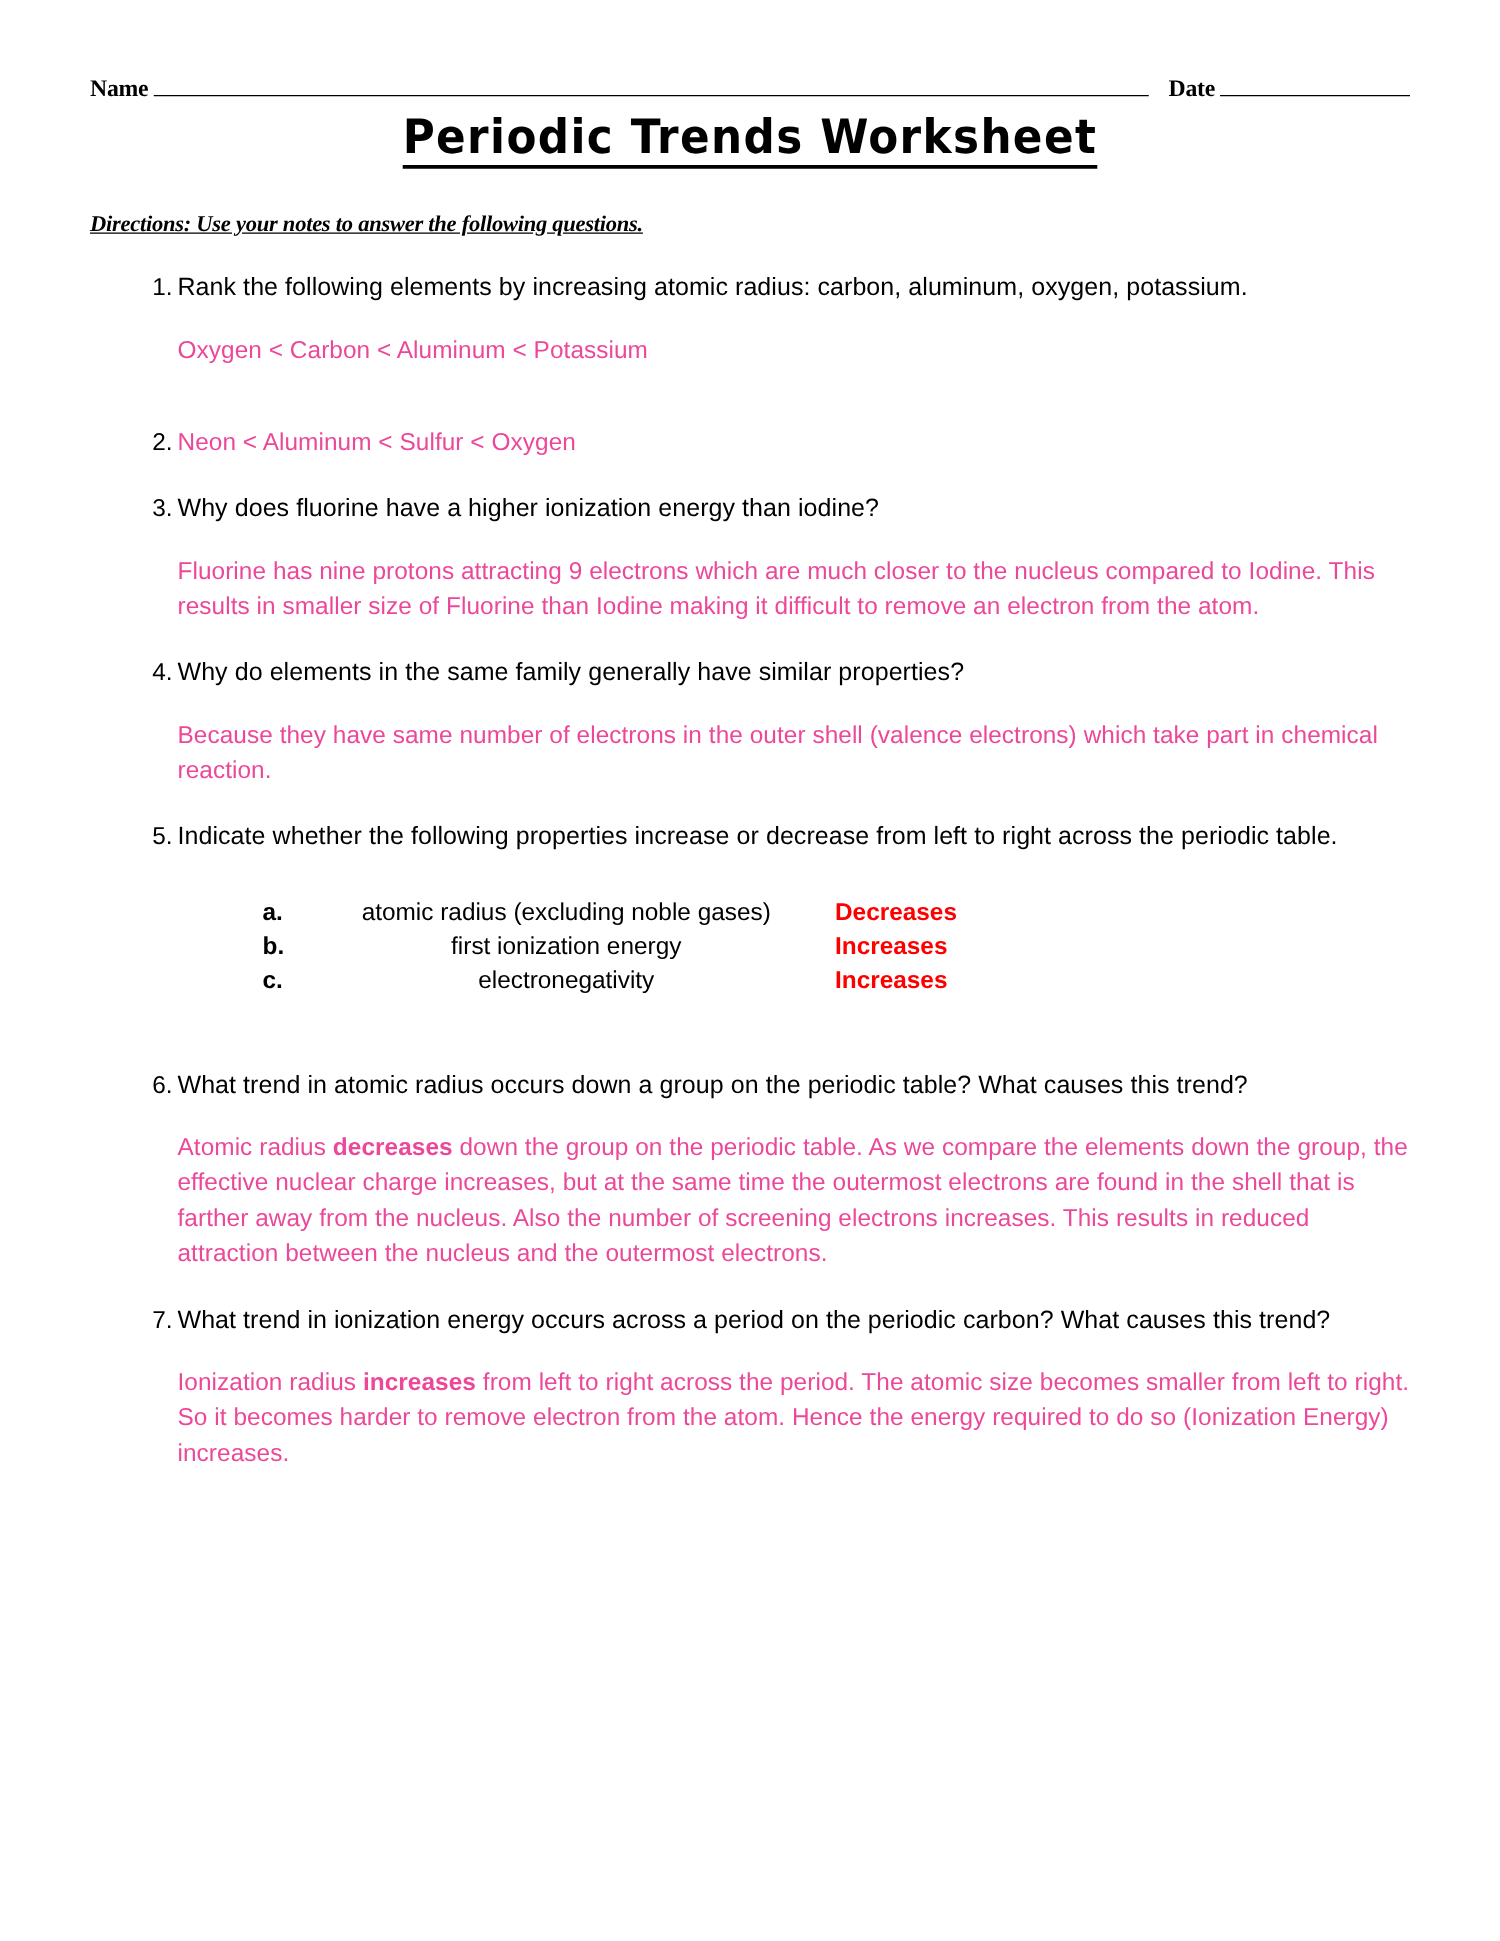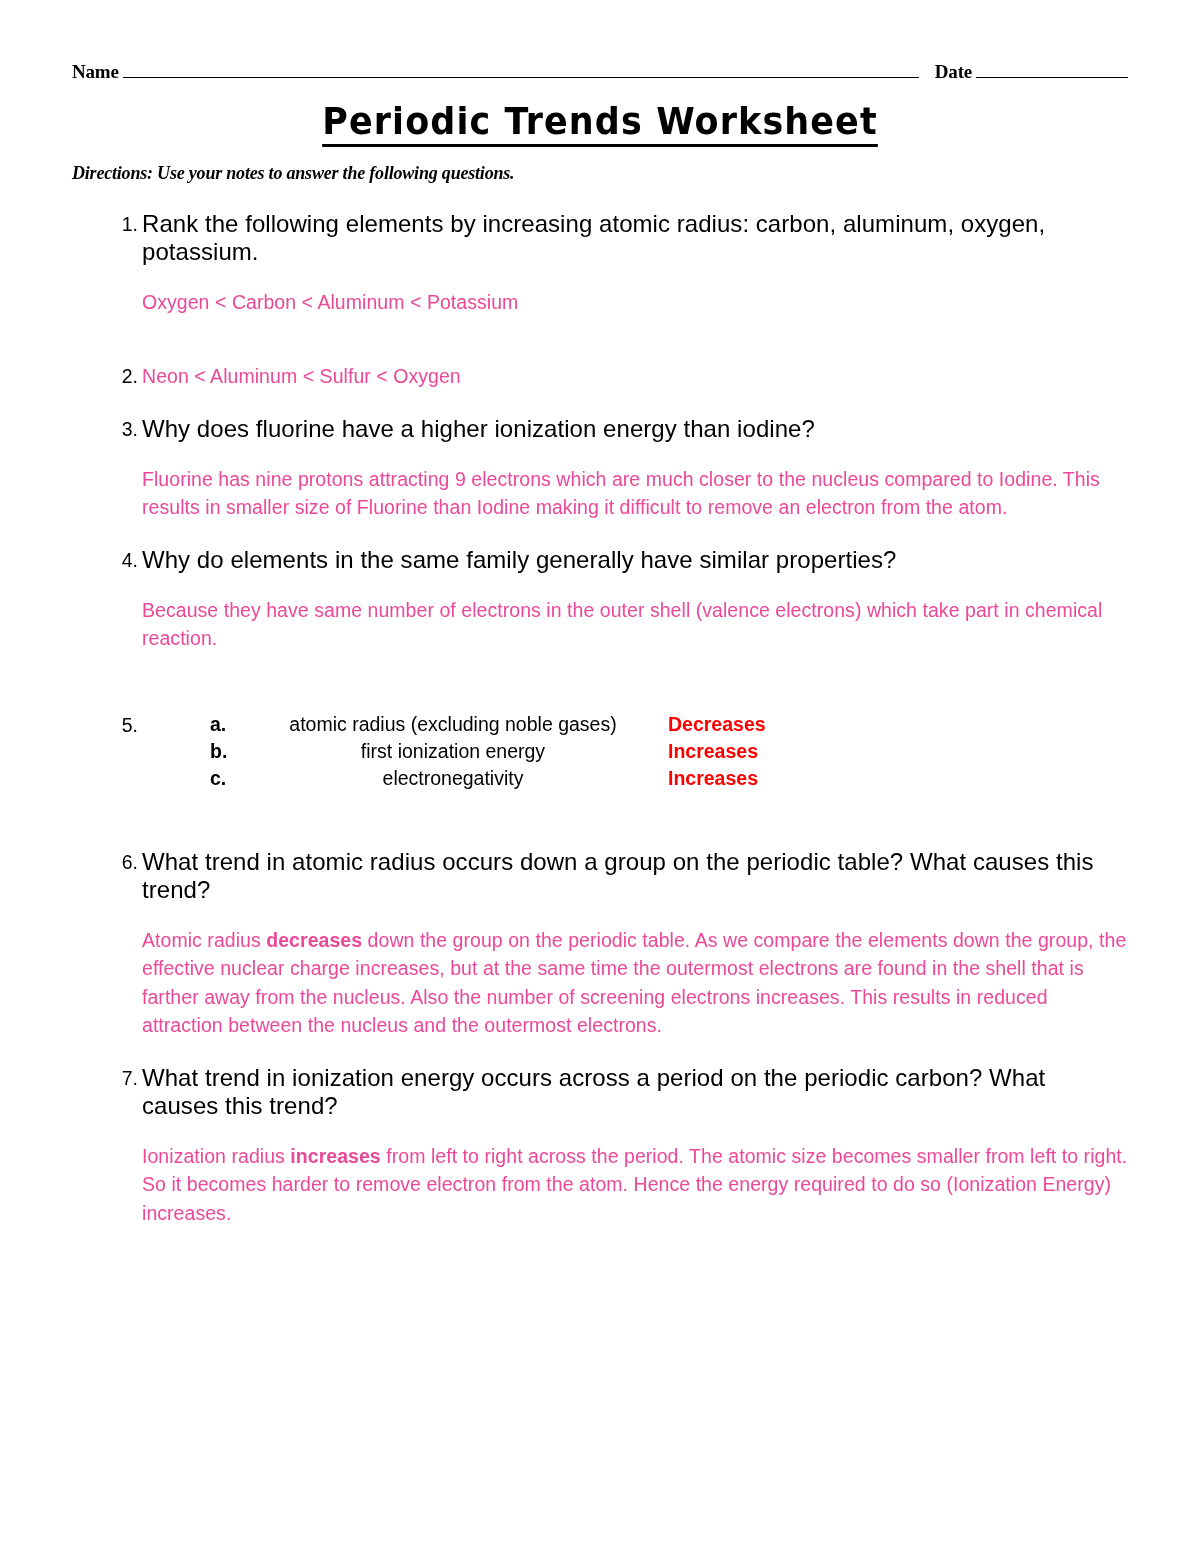--- a/index.html
+++ b/index.html
@@ -46,43 +46,44 @@
     height: 14px;
     margin-left: 4px;
   }
   .nd-rule.name-rule { flex: 1 1 auto; }
   .nd-rule.date-rule { width: 152px; flex: 0 0 152px; }
   .nd-gap { width: 16px; flex: 0 0 16px; }
 
   
   .title-wrap {
     text-align: center;
-    margin-top: 20px;
+    margin-top: 8px;
   }
   .doc-title {
     display: inline-block;
     font-family: "DejaVu Sans", sans-serif;
     font-size: 38px;
     font-weight: bold;
     letter-spacing: 1.2px;
     line-height: 1.1;
     border-bottom: 3px solid #000;
     padding-bottom: 1px;
     transform: scaleX(0.92);
     transform-origin: center;
   }
 
   
   .directions {
-    margin-top: 16px;
+    margin-top: 34px;
     font-family: "Liberation Serif", serif;
     font-style: italic;
     font-weight: bold;
     font-size: 18px;
     letter-spacing: -0.2px;
+    text-decoration: underline;
   }
 
   
   .qlist {
     margin: 0;
     padding: 0;
     list-style: none;
     margin-top: 26px;
   }
   .qitem {
@@ -93,21 +94,21 @@
   .qnum {
     position: absolute;
     left: 36px;
     top: 0;
     width: 30px;
     text-align: right;
     font-size: 19.5px;
     line-height: 28px;
   }
   .qtext {
-    font-size: 24px;
+    font-size: 20px;
     line-height: 28px;
     letter-spacing: 0.05px;
   }
   .answer {
     color: #ec4899;
     font-size: 19.5px;
     line-height: 28.5px;
     margin-top: 22px;
     letter-spacing: 0.05px;
   }
@@ -188,20 +189,21 @@
 
     <li class="qitem">
       <span class="qnum">4.</span>
       <div class="qtext">Why do elements in the same family generally have similar properties?</div>
       <div class="answer">Because they have same number of electrons in the outer shell (valence electrons) which take part in chemical reaction.</div>
     </li>
     <div class="gap-after-answer"></div>
 
     <li class="qitem">
       <span class="qnum">5.</span>
+      <div class="qtext">Indicate whether the following properties increase or decrease from left to right across the periodic table.</div>
       <ul class="sublist">
         <li class="subitem">
           <span class="sub-marker">a.</span>
           <span class="sub-label">atomic radius (excluding noble gases)</span>
           <span class="sub-answer">Decreases</span>
         </li>
         <li class="subitem">
           <span class="sub-marker">b.</span>
           <span class="sub-label">first ionization energy</span>
           <span class="sub-answer">Increases</span>

